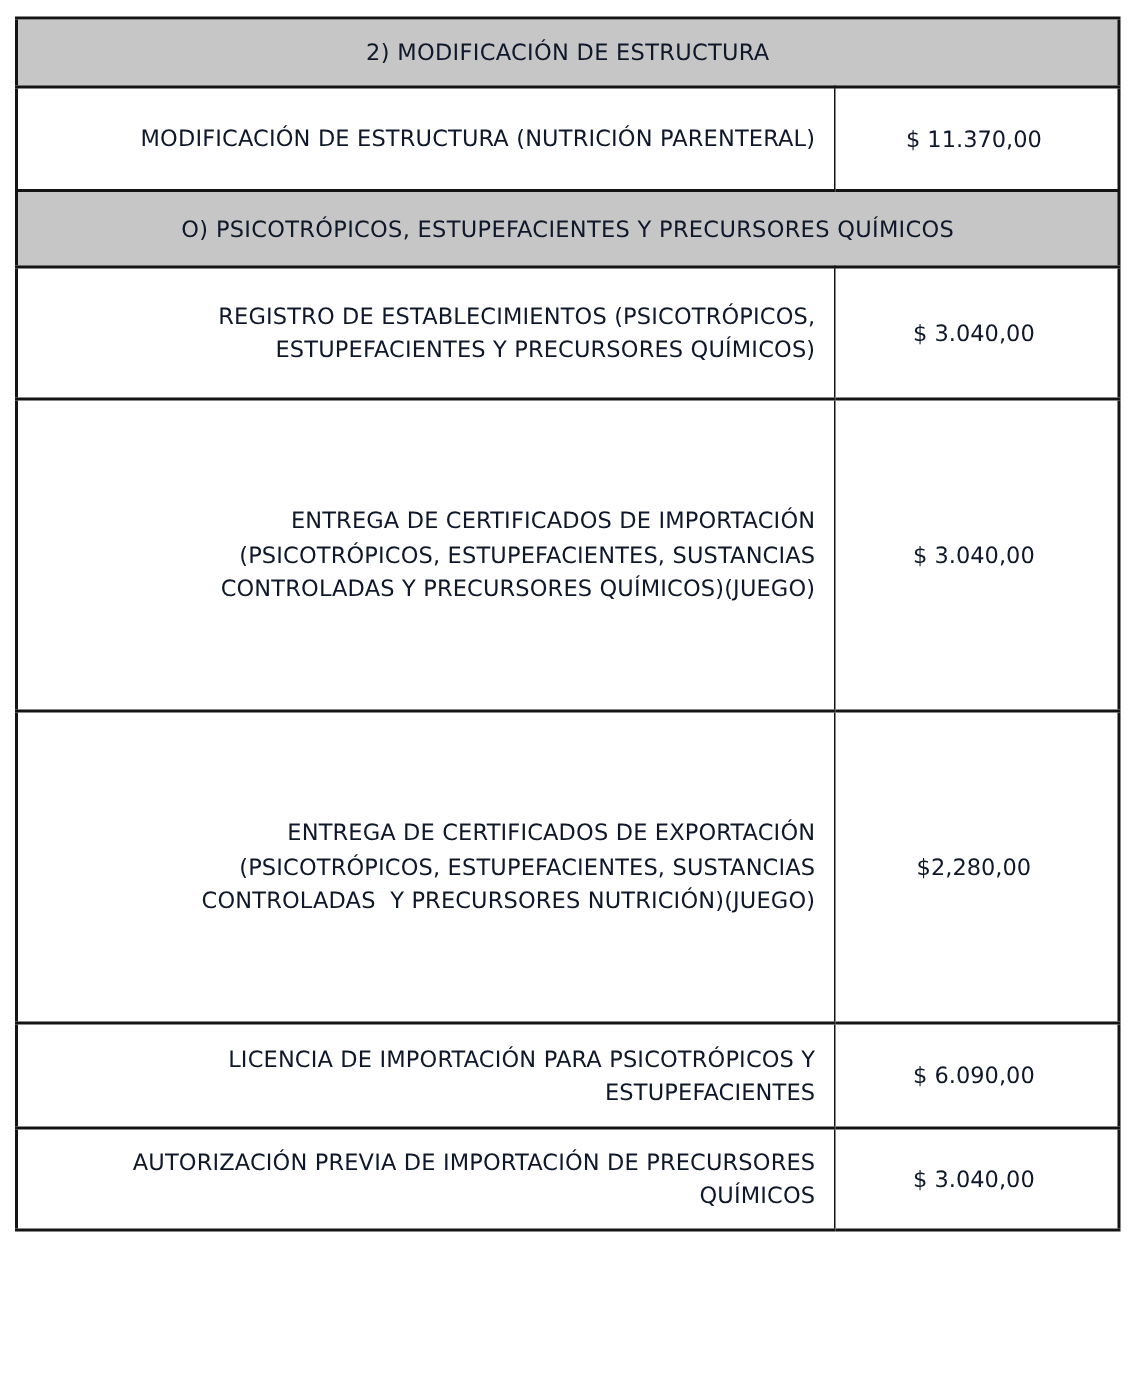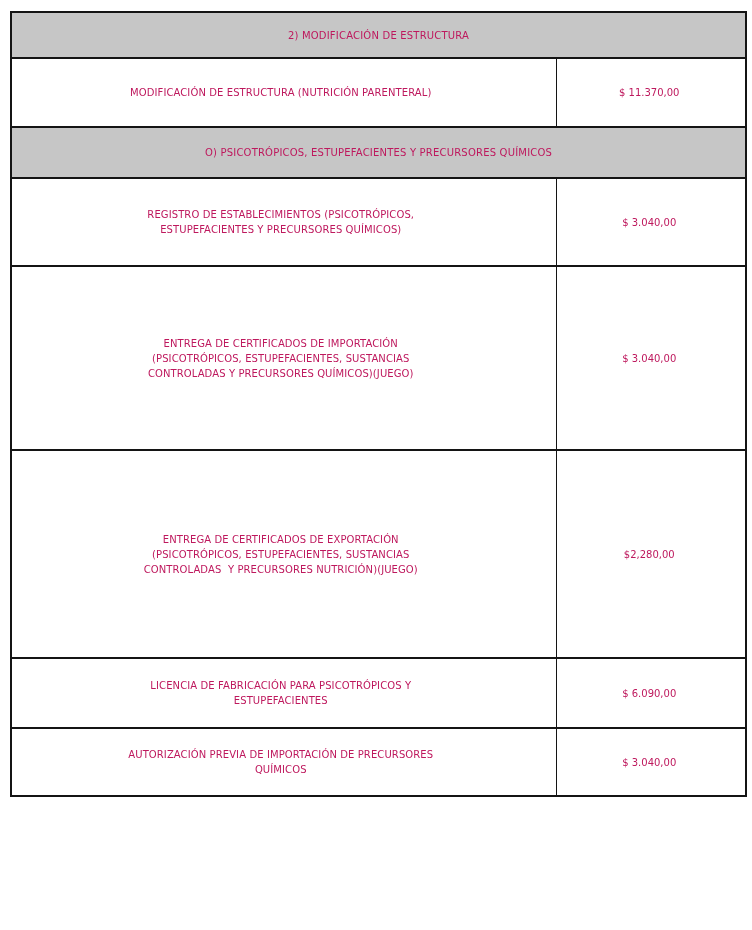--- a/index.html
+++ b/index.html
@@ -27,49 +27,49 @@
     table-layout: fixed;
     width: 735px;
     border: 2px solid #141414;
   }
   col.c-label { width: 545px; }
   col.c-price { width: 190px; }
   td {
     border: 1px solid #141414;
     border-top-width: 2px;
     border-bottom-width: 2px;
-    font-size: 10px;
-    color: #be185d;
+    font-size: 15px;
+    color: #0f172a;
     vertical-align: middle;
     overflow: hidden;
   }
   td.section {
     text-align: center;
     padding: 4px 8px;
     letter-spacing: 0.2px;
   }
   td.label {
-    text-align: center;
+    text-align: right;
     padding: 6px 12px 6px 6px;
     white-space: pre-wrap;
     line-height: 1.5;
     letter-spacing: 0.1px;
     margin-left: 44px;
   }
   td.price {
     text-align: center;
     padding: 6px 7px 6px 4px;
     white-space: nowrap;
   }
   
   tr.r0 { height: 46px; }
   tr.r1 { height: 69px; }
   tr.r2 { height: 51px; padding-left: 25px; }
   tr.r3 { height: 88px; }
-  tr.r4 { height: 184px; border-radius: 25px; }
+  tr.r4 { height: 208px; border-radius: 25px; }
   tr.r5 { height: 208px; }
   tr.r6 { height: 69px; }
   tr.r7 { height: 70px; }
   tr.r8 { height: 68px; }
 </style>
 </head>
 <body>
 
 <div class="page">
   <div class="doc-wrap">
@@ -100,21 +100,21 @@
 CONTROLADAS Y PRECURSORES QUÍMICOS)(JUEGO)</td>
           <td class="price">$ 3.040,00</td>
         </tr>
         <tr class="r5">
           <td class="label">ENTREGA DE CERTIFICADOS DE EXPORTACIÓN
 (PSICOTRÓPICOS, ESTUPEFACIENTES, SUSTANCIAS
 CONTROLADAS  Y PRECURSORES NUTRICIÓN)(JUEGO)</td>
           <td class="price">$2,280,00</td>
         </tr>
         <tr class="r7">
-          <td class="label">LICENCIA DE FABRICACIÓN PARA PSICOTRÓPICOS Y
+          <td class="label">LICENCIA DE IMPORTACIÓN PARA PSICOTRÓPICOS Y
 ESTUPEFACIENTES</td>
           <td class="price">$ 6.090,00</td>
         </tr>
         <tr class="r8">
           <td class="label">AUTORIZACIÓN PREVIA DE IMPORTACIÓN DE PRECURSORES
 QUÍMICOS</td>
           <td class="price">$ 3.040,00</td>
         </tr>
       </tbody>
     </table>

